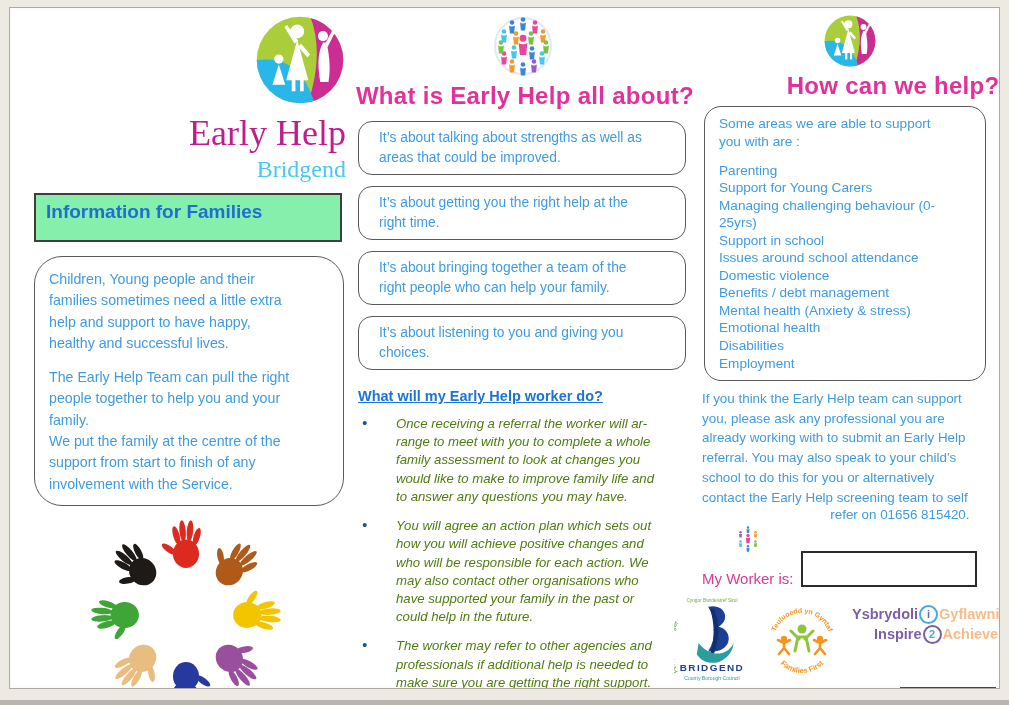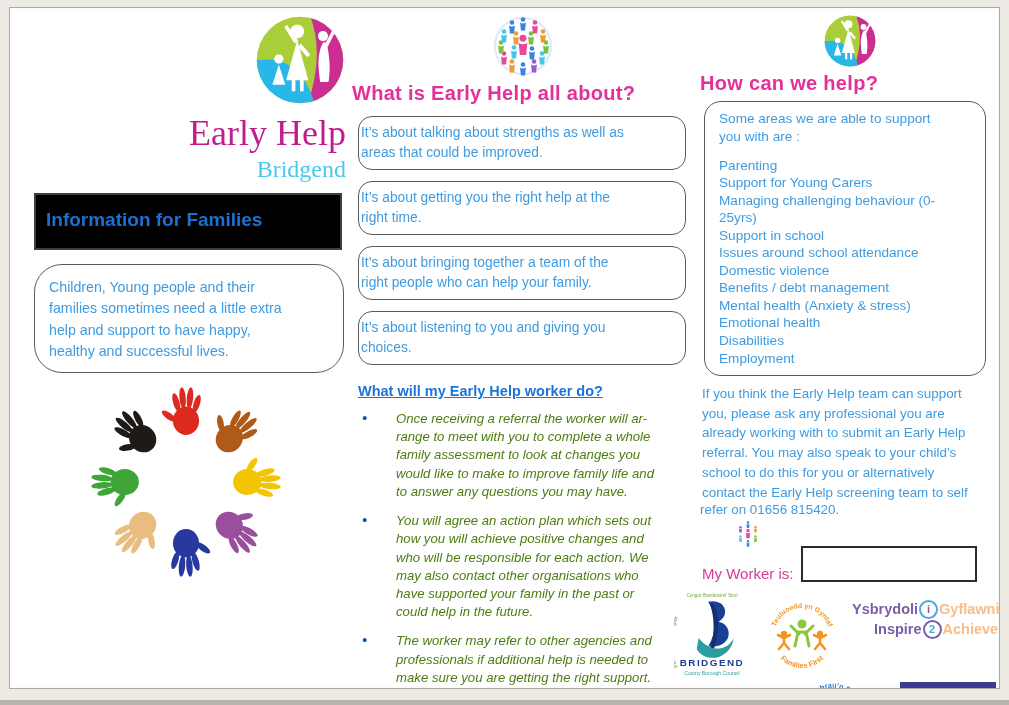--- a/index.html
+++ b/index.html
@@ -11,47 +11,47 @@
          border:1px solid #aeaaa2;box-shadow:inset 0 0 0 2px #fcfcfb;
          display:grid;grid-template-columns:320px 342px 1fr;column-gap:6px;
          padding:6px 6px 0 16px;overflow:hidden;}
   .col{position:relative;}
   .pre{white-space:pre-line;}
 
   
   .brand-wrap{text-align:right;}
   .brand-title{font-family:"Liberation Serif",serif;font-size:36px;color:#bf1d8d;margin-top:2px;}
   .brand-sub{font-family:"Liberation Serif",serif;font-size:24px;color:#49c8f0;margin-top:2px;}
-  .banner-box{border:2px solid #3f3f3f;background:#000000;margin:10px 4px 0 8px;
-              padding:14px 10px 17px 10px;}
+  .banner-box{border:2px solid #3f3f3f;background:#86efac;margin:10px 4px 0 8px;
+              padding:6px 10px 17px 10px;}
   .banner-box span{color:#1d6fd2;font-size:19px;font-weight:bold;}
   .intro-box{border:1px solid #5a5a5a;border-radius:28px;margin:14px 2px 0 8px;
              padding:12px 8px 10px 14px;color:#3f9be0;font-size:14.2px;line-height:1.5;}
   .intro-box .p2{margin-top:13px;}
   .hands-wrap{text-align:center;margin-top:0px;}
 
   
-  .mid-head,.right-head{color:#e3309a;font-weight:bold;font-size:20px;text-align:left;letter-spacing:.3px;}
+  .mid-head,.right-head{color:#e3309a;font-weight:bold;font-size:24px;text-align:right;letter-spacing:.3px;}
   .globe-wrap{text-align:center;}
   .about-box{border:1px solid #5a5a5a;border-radius:14px;margin:11px 8px 0 6px;
-             padding:6px 2px;color:#3f9be0;font-size:13.8px;line-height:1.45;}
+             padding:6px 20px;color:#3f9be0;font-size:13.8px;line-height:1.45;}
   .worker-head{color:#1b74d8;font-weight:bold;font-size:14.5px;text-decoration:underline;
                margin:18px 0 4px 6px;}
   .bullets{margin-top:6px;}
   .bullet{position:relative;padding-left:44px;margin-top:11px;color:#4d7c0f;
           font-size:13.2px;line-height:1.38;font-style:italic;}
   .bullet::before{content:"•";position:absolute;left:10px;top:-2px;color:#1658a8;font-size:15px;}
 
   
   .support-box{border:1px solid #5a5a5a;border-radius:17px;margin:6px 14px 0 4px;
                padding:8px 6px 8px 14px;color:#3f9be0;font-size:13.6px;line-height:1.3;}
   .support-intro{margin-bottom:10px;line-height:1.35;}
   .area{line-height:1.29;}
   .referral{color:#3f9be0;font-size:13.4px;line-height:1.47;margin:8px 10px 0 2px;}
-  .referral-last{color:#3f9be0;font-size:13.4px;text-align:left;margin-right:30px;}
+  .referral-last{color:#3f9be0;font-size:13.4px;text-align:right;margin-right:30px;}
   .worker-row{display:flex;align-items:flex-end;margin:2px 0 0 2px;}
   .worker-label-wrap{text-align:center;}
   .worker-label{color:#d63a9a;font-size:15px;display:block;margin-top:12px;}
   .worker-input{width:168px;height:30px;border:2px solid #2b2b2b;margin-left:8px;background:#fff;}
   .logo-row1{display:flex;align-items:flex-start;margin-top:8px;margin-left:-26px;}
   .logo-row2{display:flex;align-items:center;justify-content:flex-end;margin-top:-6px;margin-right:4px;}
   .inspire{margin-left:10px;margin-top:10px;font-weight:bold;font-size:14.5px;white-space:nowrap;}
   .inspire .l2{margin-left:22px;margin-top:1px;}
   .in-purple{color:#7b5ea7;}
   .in-orange{color:#f9bc86;}
@@ -97,20 +97,26 @@
       <div class="brand-sub">Bridgend</div>
     </div>
     <div class="banner-box">
       <span>Information for Families</span>
     </div>
     <div class="intro-box">
       <div class="pre">Children, Young people and their
 families sometimes need a little extra
 help and support to have happy,
 healthy and successful lives.</div>
+      <div class="pre p2">The Early Help Team can pull the right
+people together to help you and your
+family.
+We put the family at the centre of the
+support from start to finish of any
+involvement with the Service.</div>
     </div>
     <div class="hands-wrap">
       <svg width="232" height="218" viewBox="-98 -96 196 192">
         <defs>
           <g id="hand1">
             <ellipse cx="0" cy="8" rx="11.5" ry="12.5"></ellipse>
             <ellipse cx="-8.5" cy="-8" rx="2.8" ry="8.5" transform="rotate(-16 -8.5 -8)"></ellipse>
             <ellipse cx="-3" cy="-12" rx="2.8" ry="9.5" transform="rotate(-5 -3 -12)"></ellipse>
             <ellipse cx="3.5" cy="-12" rx="2.8" ry="9.5" transform="rotate(5 3.5 -12)"></ellipse>
             <ellipse cx="9.5" cy="-7" rx="2.8" ry="8" transform="rotate(17 9.5 -7)"></ellipse>

